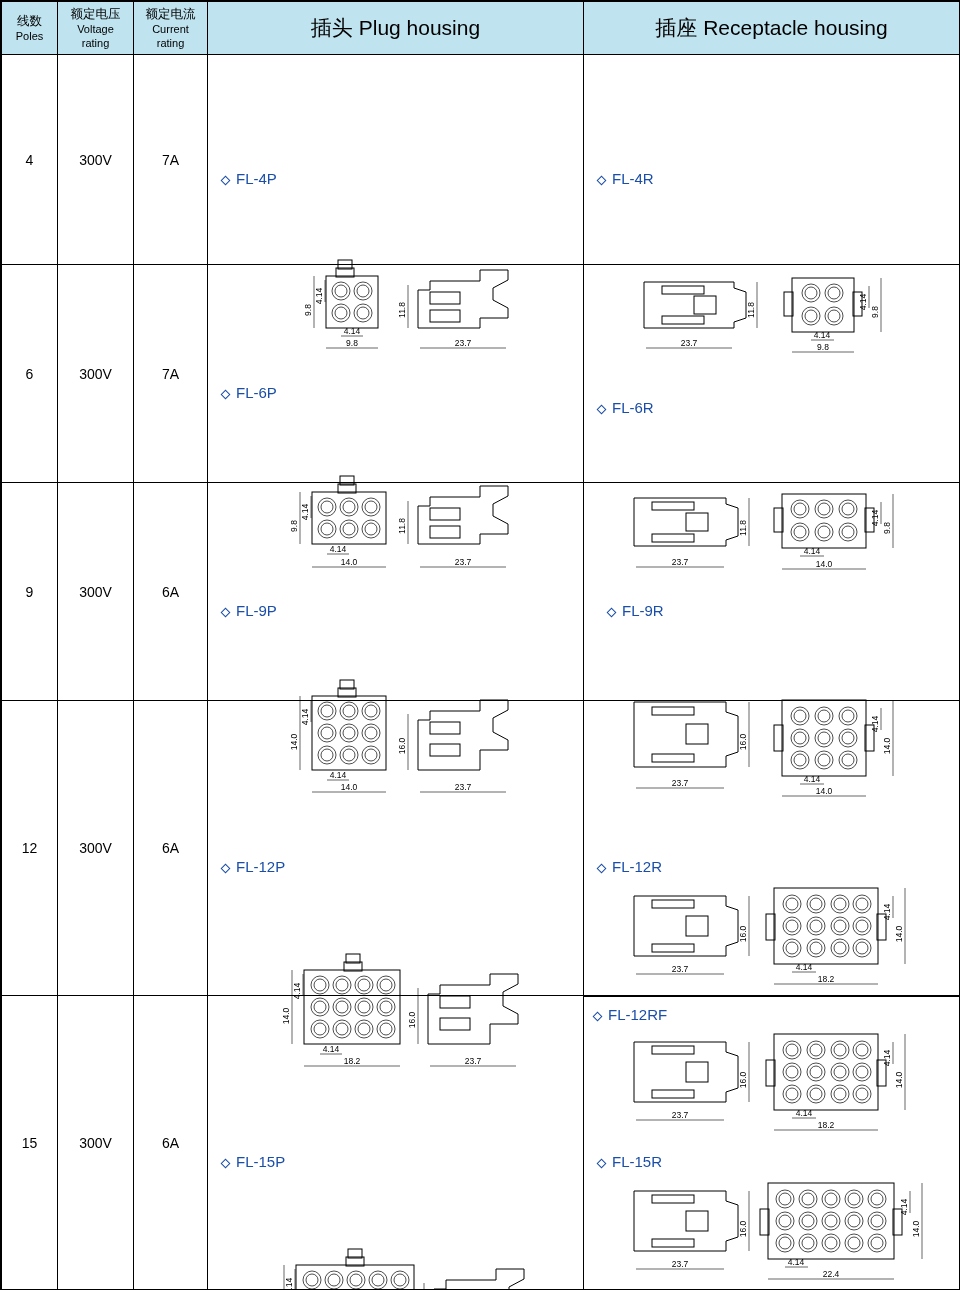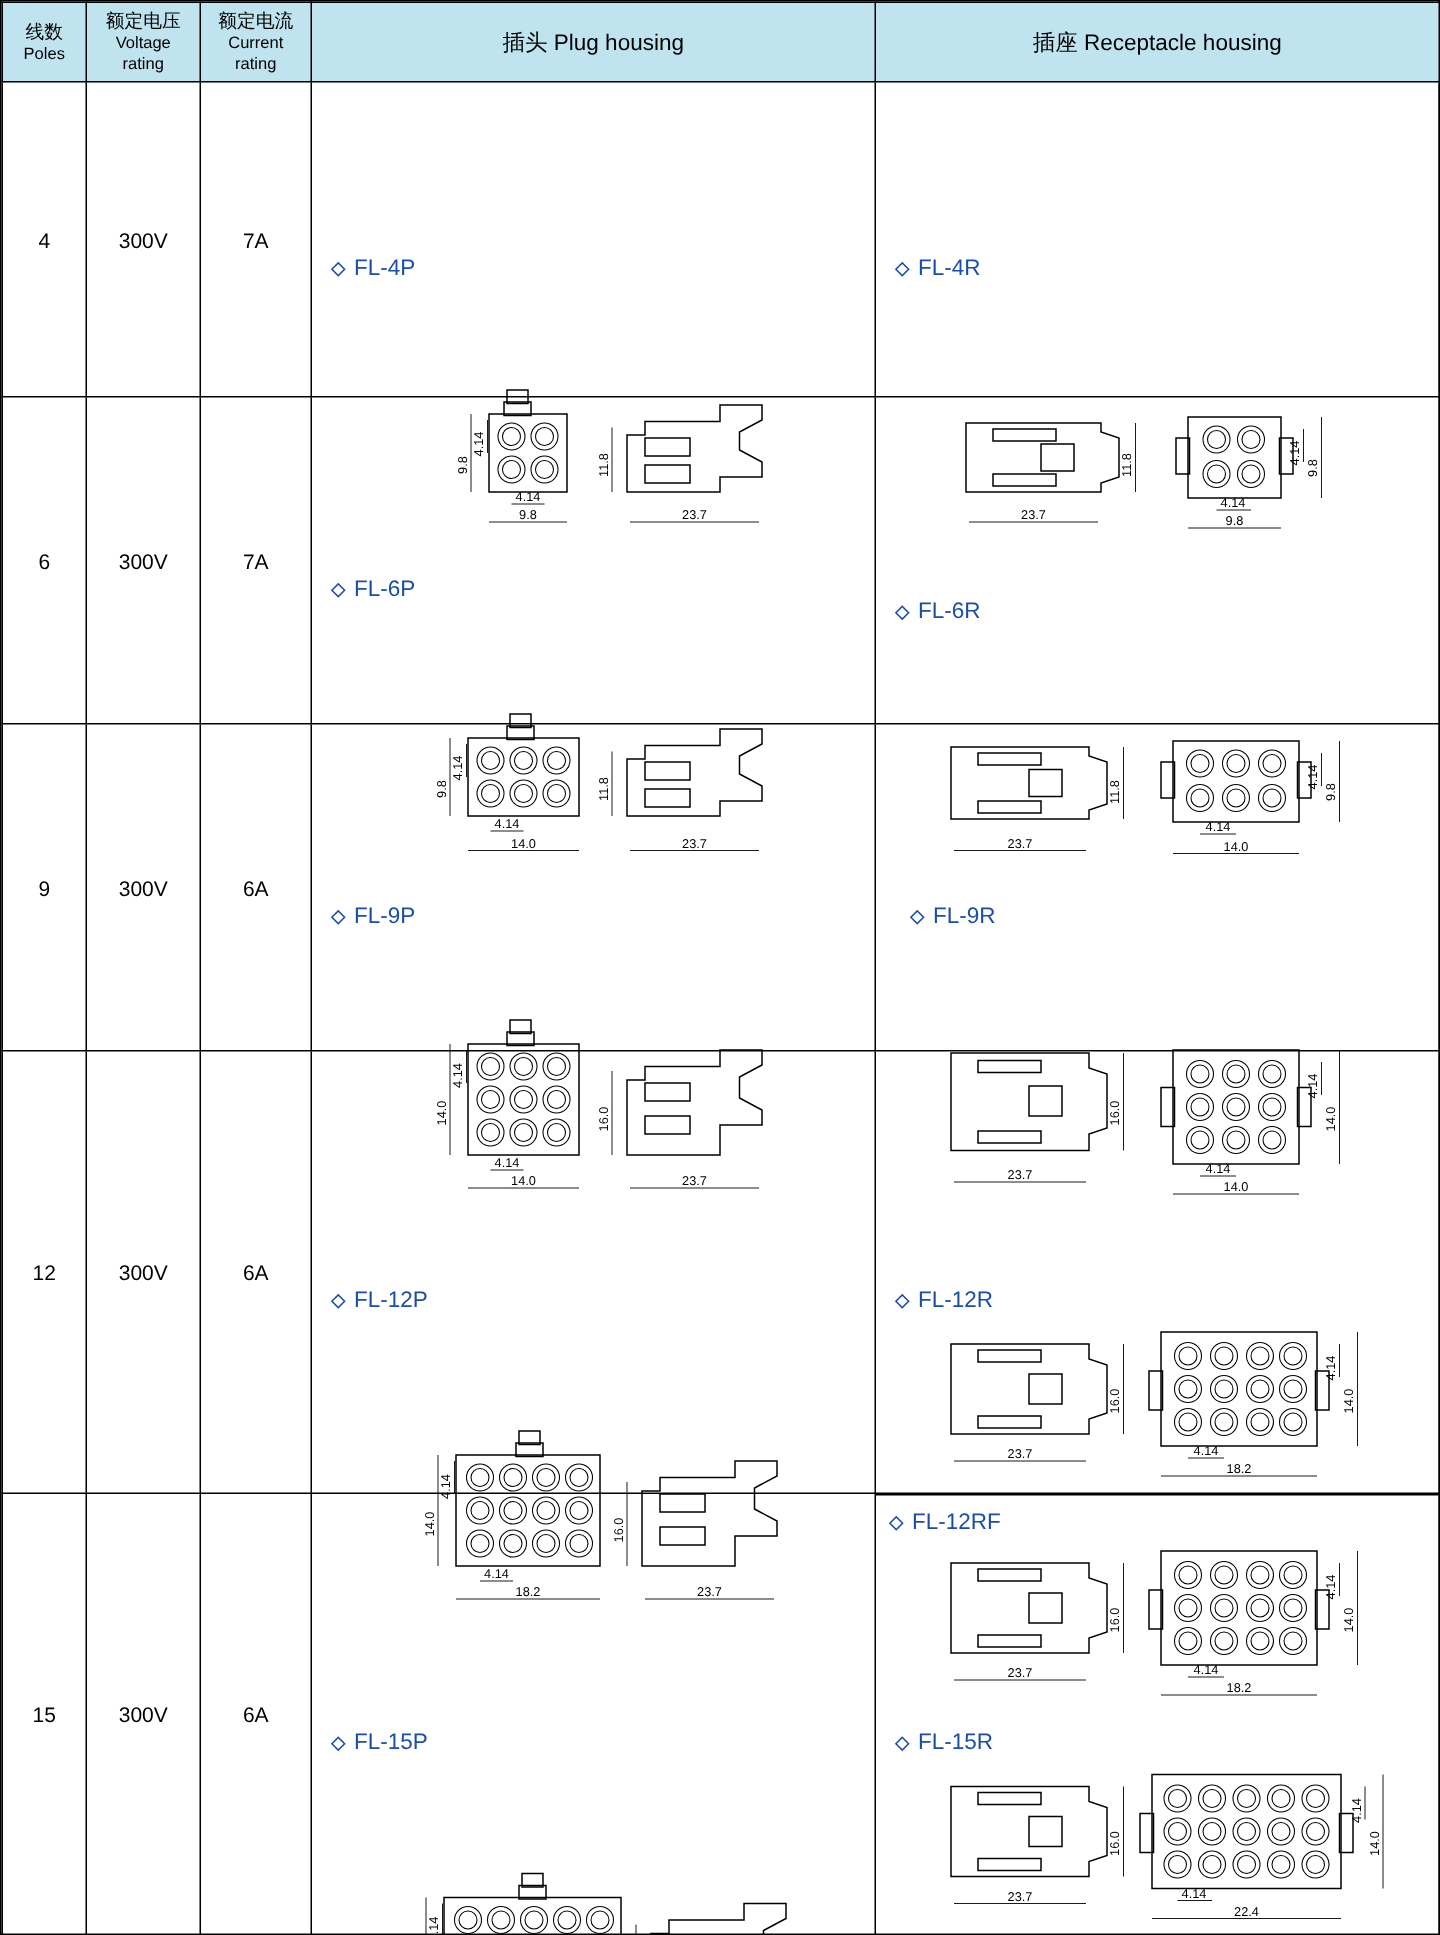--- a/index.html
+++ b/index.html
@@ -26,21 +26,21 @@
     vertical-align:middle;
     text-align:center;
   }
   thead th {
     background:#bfe3ef;
     font-weight:normal;
     padding:4px 2px;
   }
   .hdr-cn { font-size:12.5px; line-height:1.35; display:block; }
   .hdr-en { font-size:11px; line-height:1.25; display:block; }
-  .hdr-big { font-size:15px; }
+  .hdr-big { font-size:21px; }
   .col-poles { width:56px; }
   .col-volt  { width:76px; }
   .col-curr  { width:74px; }
   .col-plug  { width:376px; }
   .col-recep { width:376px; }
 
   .spec { font-size:14px; }
 
   td.draw {
     position:relative;

